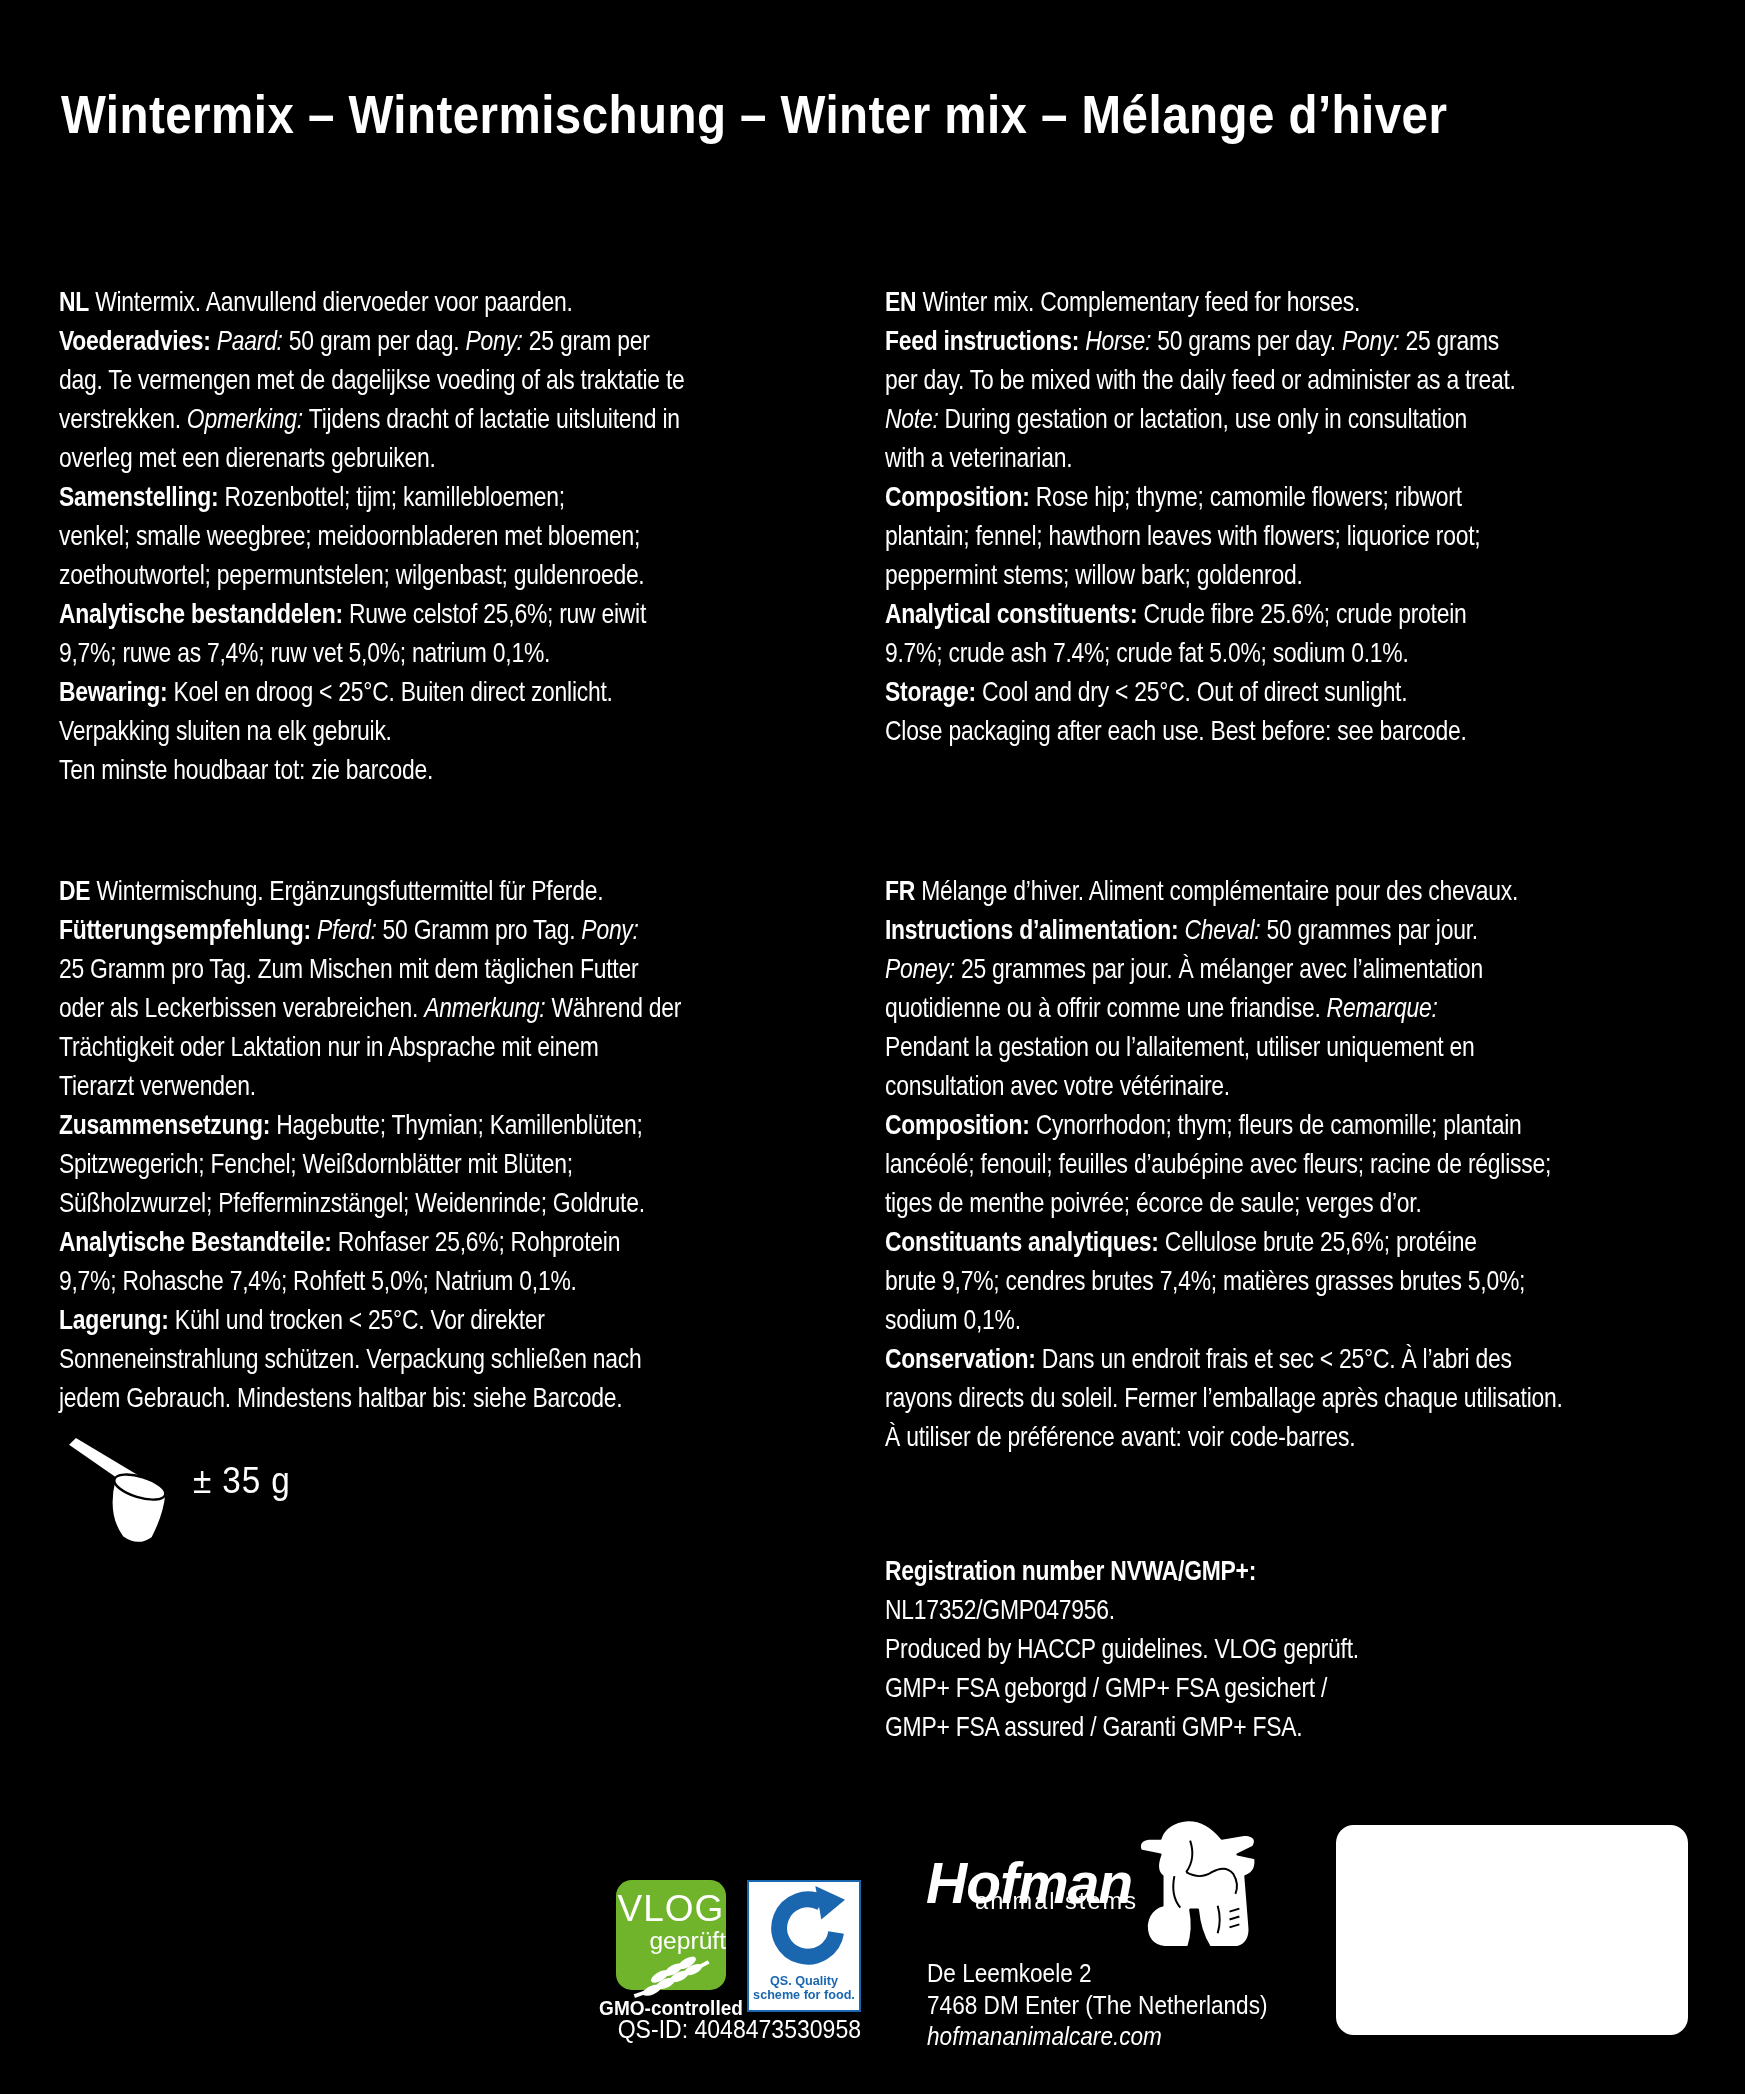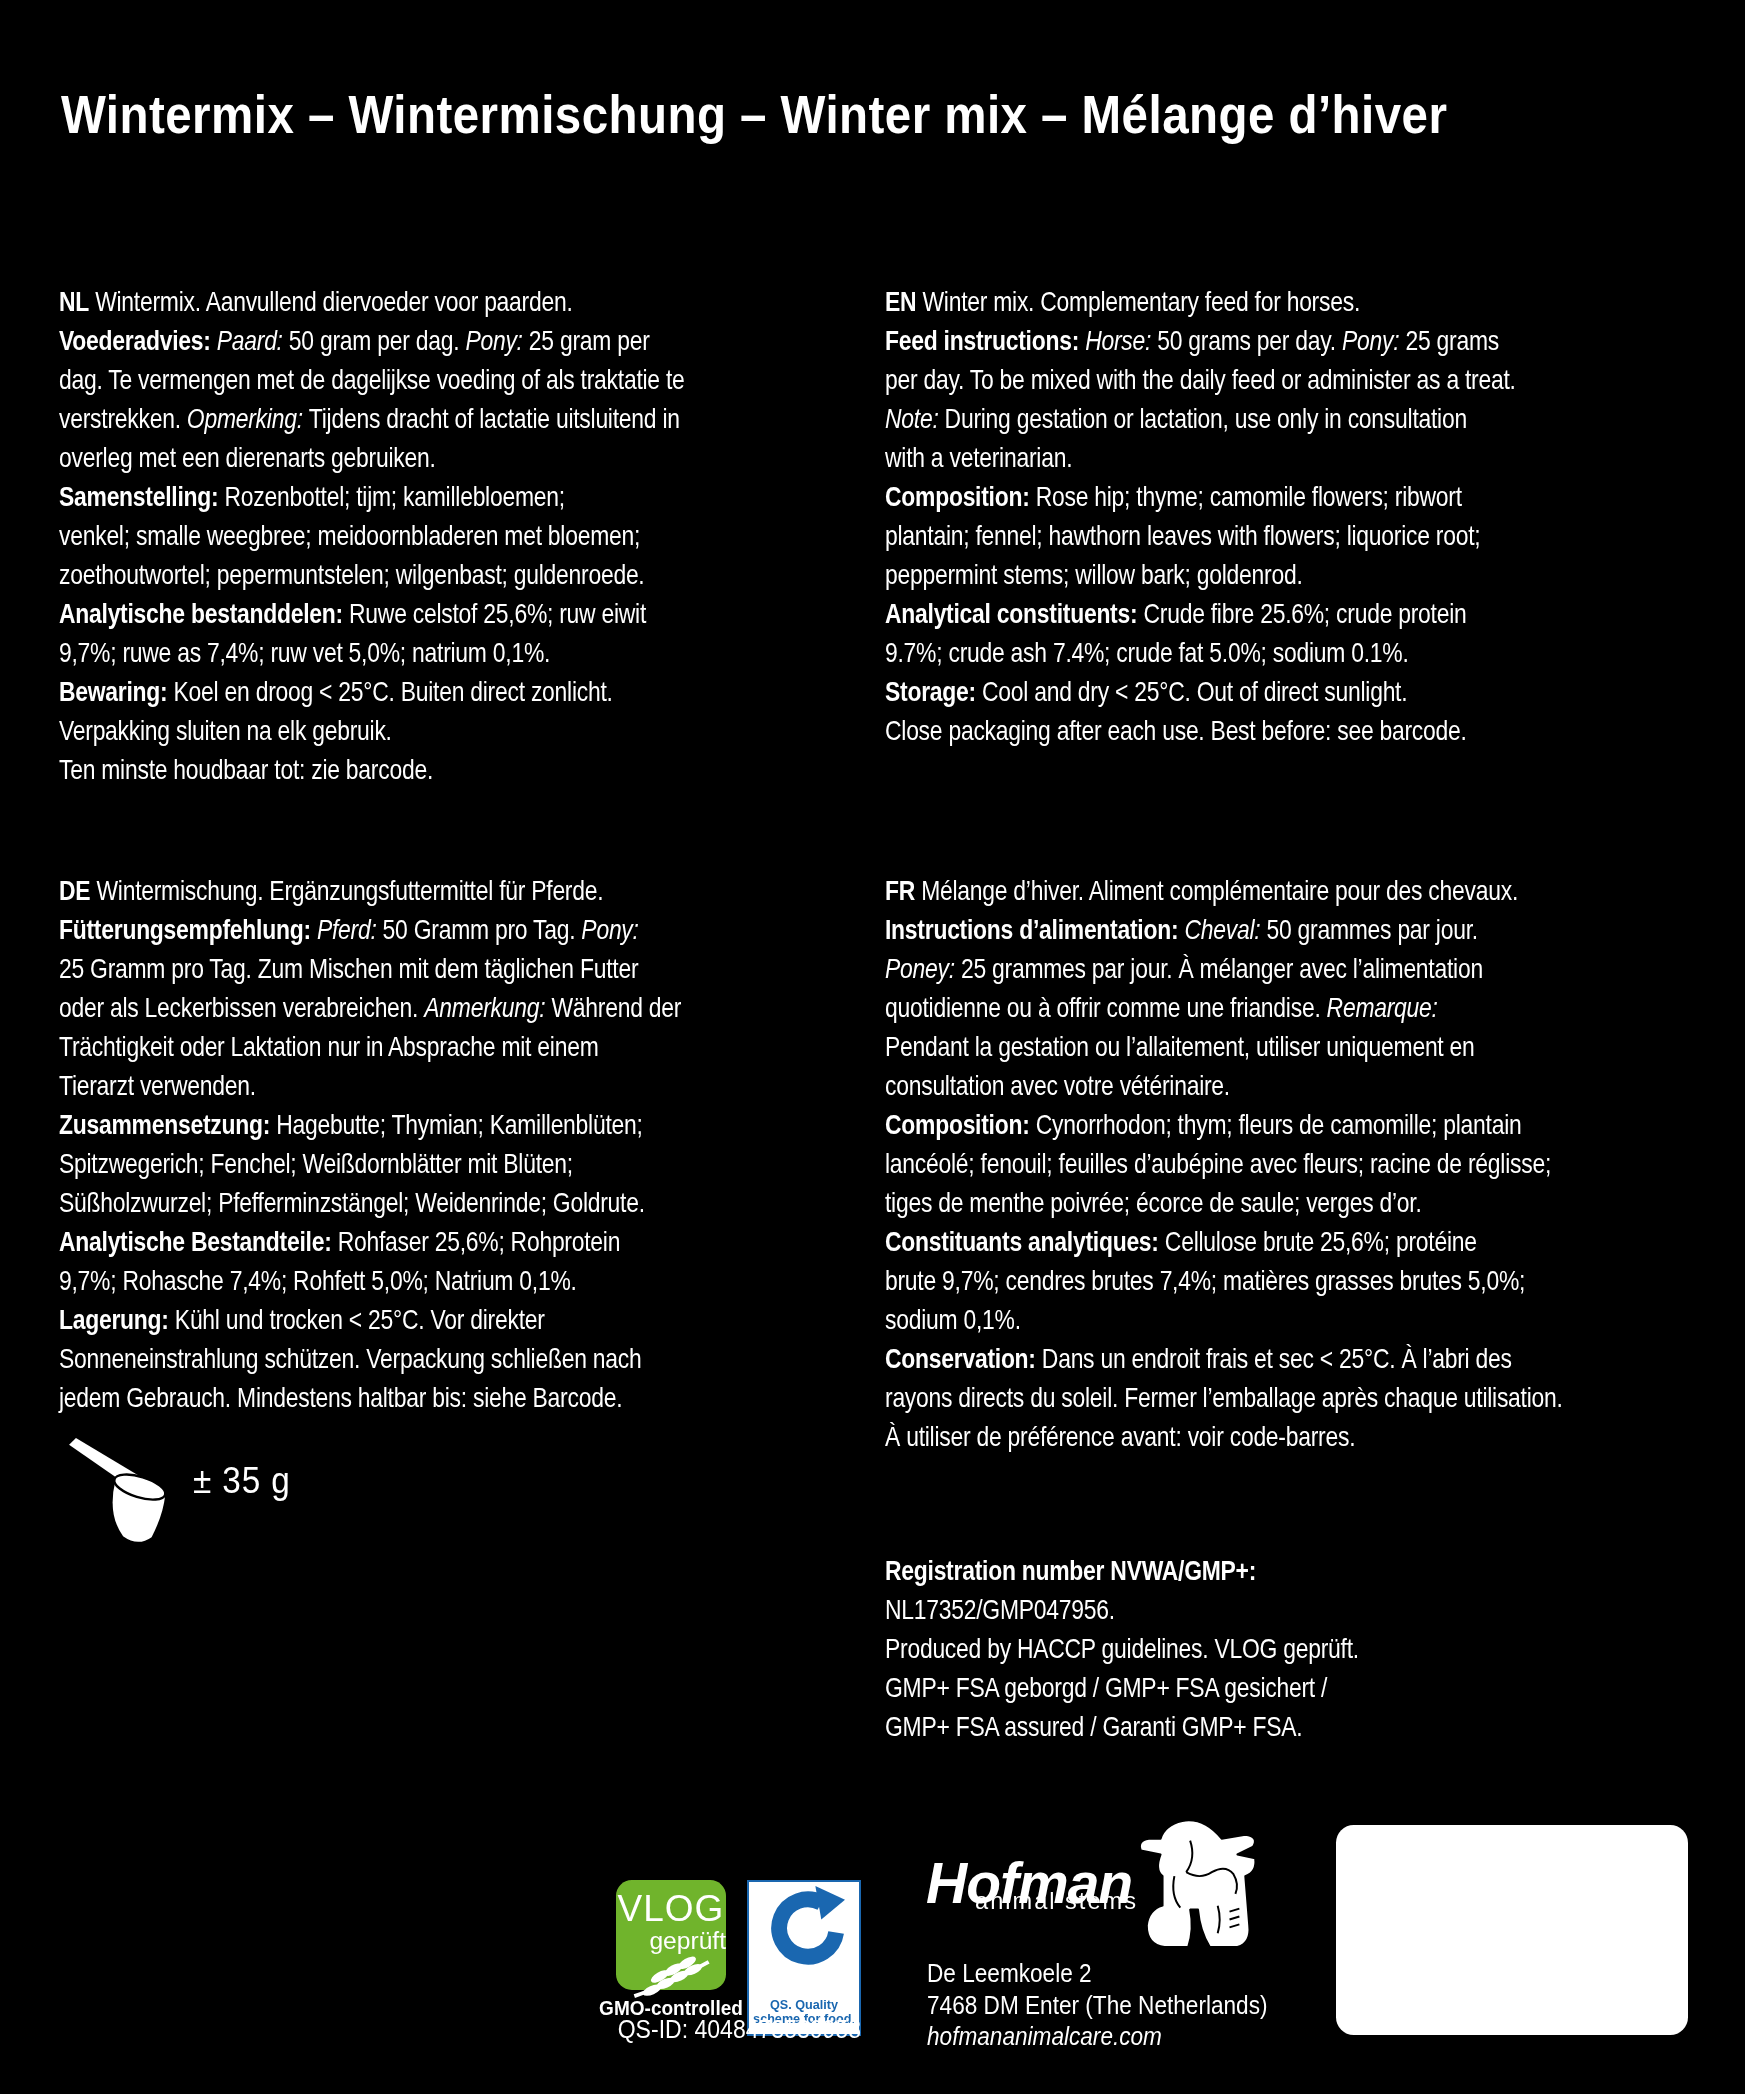--- a/index.html
+++ b/index.html
@@ -41,21 +41,21 @@
   }
   .vlog-l1 { font-size:37px; font-weight:500; margin-top:7.9px; letter-spacing:1px; }
   .vlog-l2 { font-size:24.6px; font-weight:400; margin-top:-3px;text-align:right; }
   .gmo-caption {
     position:absolute; left:589px; top:1996px; width:164px; text-align:center;
     font-size:20.7px; font-weight:700; transform:scaleX(0.92); transform-origin:50% 0;
   }
 
   
   .qs-badge {
-    position:absolute; left:747px; top:1880px; width:114px; height:156px;
+    position:absolute; left:747px; top:1880px; width:114px; height:132px;
     background:#fff; border:2px solid #1a67b0; box-sizing:border-box; text-align:center;
   }
   .qs-text {
     position:absolute; left:0; right:0; bottom:6.9px;
     color:#1a67b0; font-weight:700; font-size:13.3px; line-height:14.8px;
     transform:scaleX(0.95); transform-origin:50% 0;
   }
   .qs-id {
     position:absolute; left:565px; top:2015px; width:296px; text-align:right;
     font-size:25.6px; transform:scaleX(0.9); transform-origin:100% 0;

